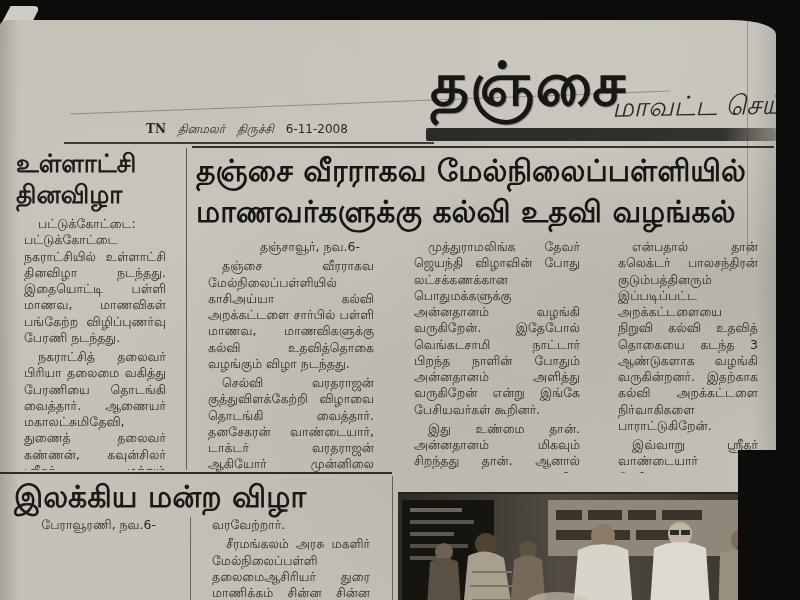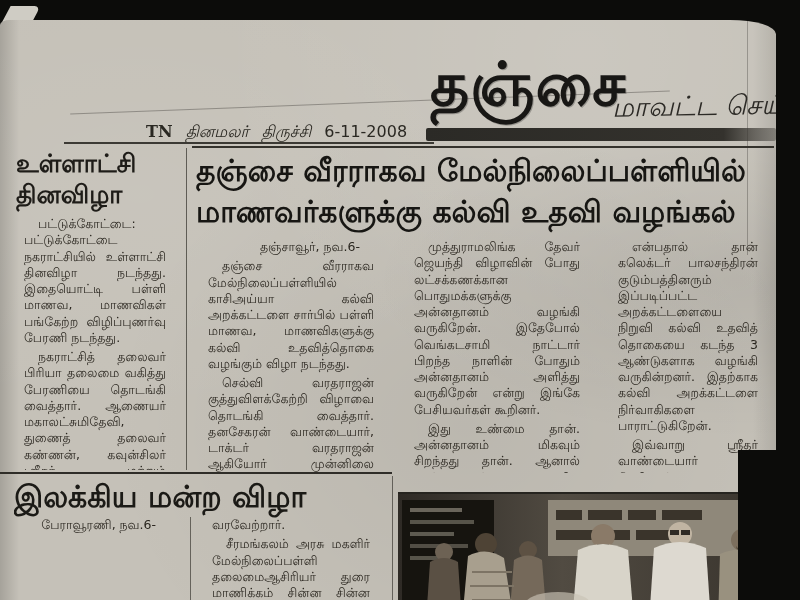--- a/index.html
+++ b/index.html
@@ -43,21 +43,21 @@
 
   
   .pageno{
     position:absolute;left:68px;top:84px;width:70px;height:50px;
     border:1px solid rgba(60,58,52,.55);
     display:flex;align-items:center;justify-content:center;
     font-size:42px;font-weight:bold;color:#1d1c19;letter-spacing:-2px;
   }
   .edition-line{
     position:absolute;left:146px;top:102px;width:300px;
-    font-size:16px;color:#2a2822;white-space:nowrap;
+    font-size:12px;color:#2a2822;white-space:nowrap;
   }
   .edition-line .tn{font-family:"DejaVu Serif","Liberation Serif",serif;font-weight:bold;margin-right:8px;}
   .edition-line .pname,.edition-line .pcity{font-style:italic;margin-right:8px;}
   .edition-rule{position:absolute;left:64px;top:122px;width:370px;height:2px;background:#3c3a34;}
 
   .masthead-title{
     position:absolute;left:430px;top:34px;
     font-size:60px;font-weight:bold;color:#181715;letter-spacing:1px;line-height:1;
     text-shadow:1px 1px 0 rgba(0,0,0,.25);
   }

